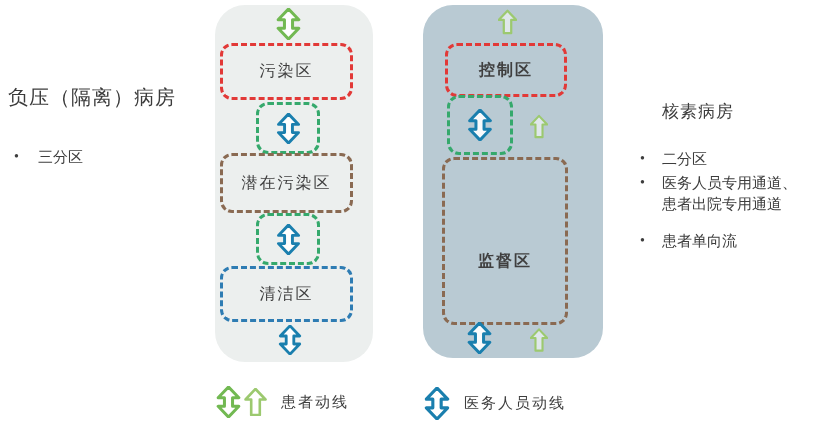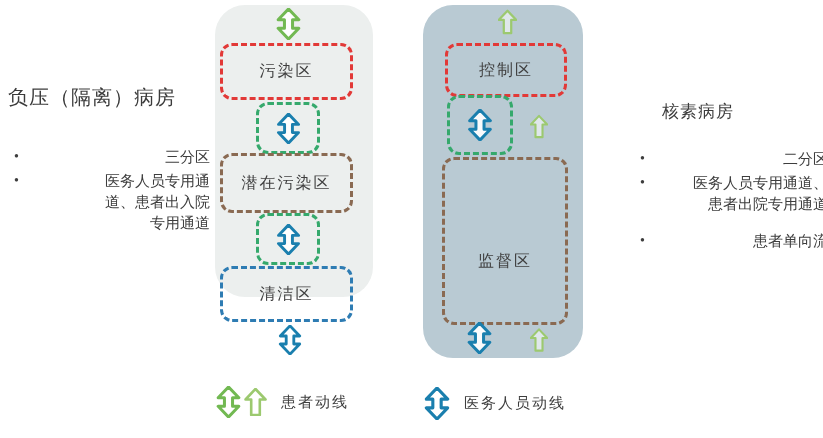--- a/index.html
+++ b/index.html
@@ -17,25 +17,25 @@
   .right-note h2{font-size:17px;letter-spacing:1px;padding-left:26px;}
   .side-note ul{list-style:none;margin:0;padding:0;}
   .left-note ul{margin-top:36px;}
   .right-note ul{margin-top:26px;}
   .side-note li{position:relative;font-size:15px;line-height:21px;margin:0 0 3px 0;color:#3d3d3d;}
   .left-note li{padding-left:30px;}
   .right-note li{padding-left:26px;}
   .side-note li::before{content:"\2022";position:absolute;left:6px;top:-1px;font-size:14px;color:#3d3d3d;}
   .right-note li::before{left:4px;}
   li.spaced{margin-top:16px;}
-  .line{display:block;text-align:right;}
+  .line{display:block;}
   
   .panel{position:absolute;border-radius:30px;}
-  .panel-left{left:215px;top:5px;width:158px;height:292px;background:var(--panel-left-bg,#ecefee);}
-  .panel-right{left:423px;top:5px;width:160px;height:353px;background:var(--panel-right-bg,#b9cad3);}
+  .panel-left{left:215px;top:5px;width:158px;height:357px;background:var(--panel-left-bg,#ecefee);}
+  .panel-right{left:423px;top:5px;width:180px;height:353px;background:var(--panel-right-bg,#b9cad3);font-weight:bold;}
   .zone{
     position:absolute;box-sizing:border-box;border-radius:12px;
     display:flex;align-items:center;justify-content:center;
     font-size:16px;letter-spacing:2px;color:#3f3f3f;
   }
   .zone.red{border:3px dashed var(--zone-red,#e23937);}
   .zone.brown{border:3px dashed var(--zone-brown,#8a6a52);}
   .zone.blue{border:3px dashed var(--zone-blue,#2e7cb3);}
   .connector{
     position:absolute;box-sizing:border-box;border-radius:12px;
@@ -76,25 +76,20 @@
 <body>
 
 <div class="canvas">
 
   <section class="side-note left-note">
     <h2>负压（隔离）病房</h2>
     <ul>
       <li>
         <span class="line">三分区</span>
       </li>
-      <li>
-        <span class="line">医务人员专用通</span>
-        <span class="line">道、患者出入院</span>
-        <span class="line">专用通道</span>
-      </li>
     </ul>
   </section>
 
   <div class="panel panel-left">
     <span class="icon lp-top">
       <svg class="dbl stroke-green-dark" viewBox="0 0 26 34" width="25" height="32">
           <path d="M13 1 L24 12.5 H17.3 V21.5 H24 L13 33 L2 21.5 H8.7 V12.5 H2 Z"></path>
         </svg>
     </span>
     <div class="zone red lp-z1">

